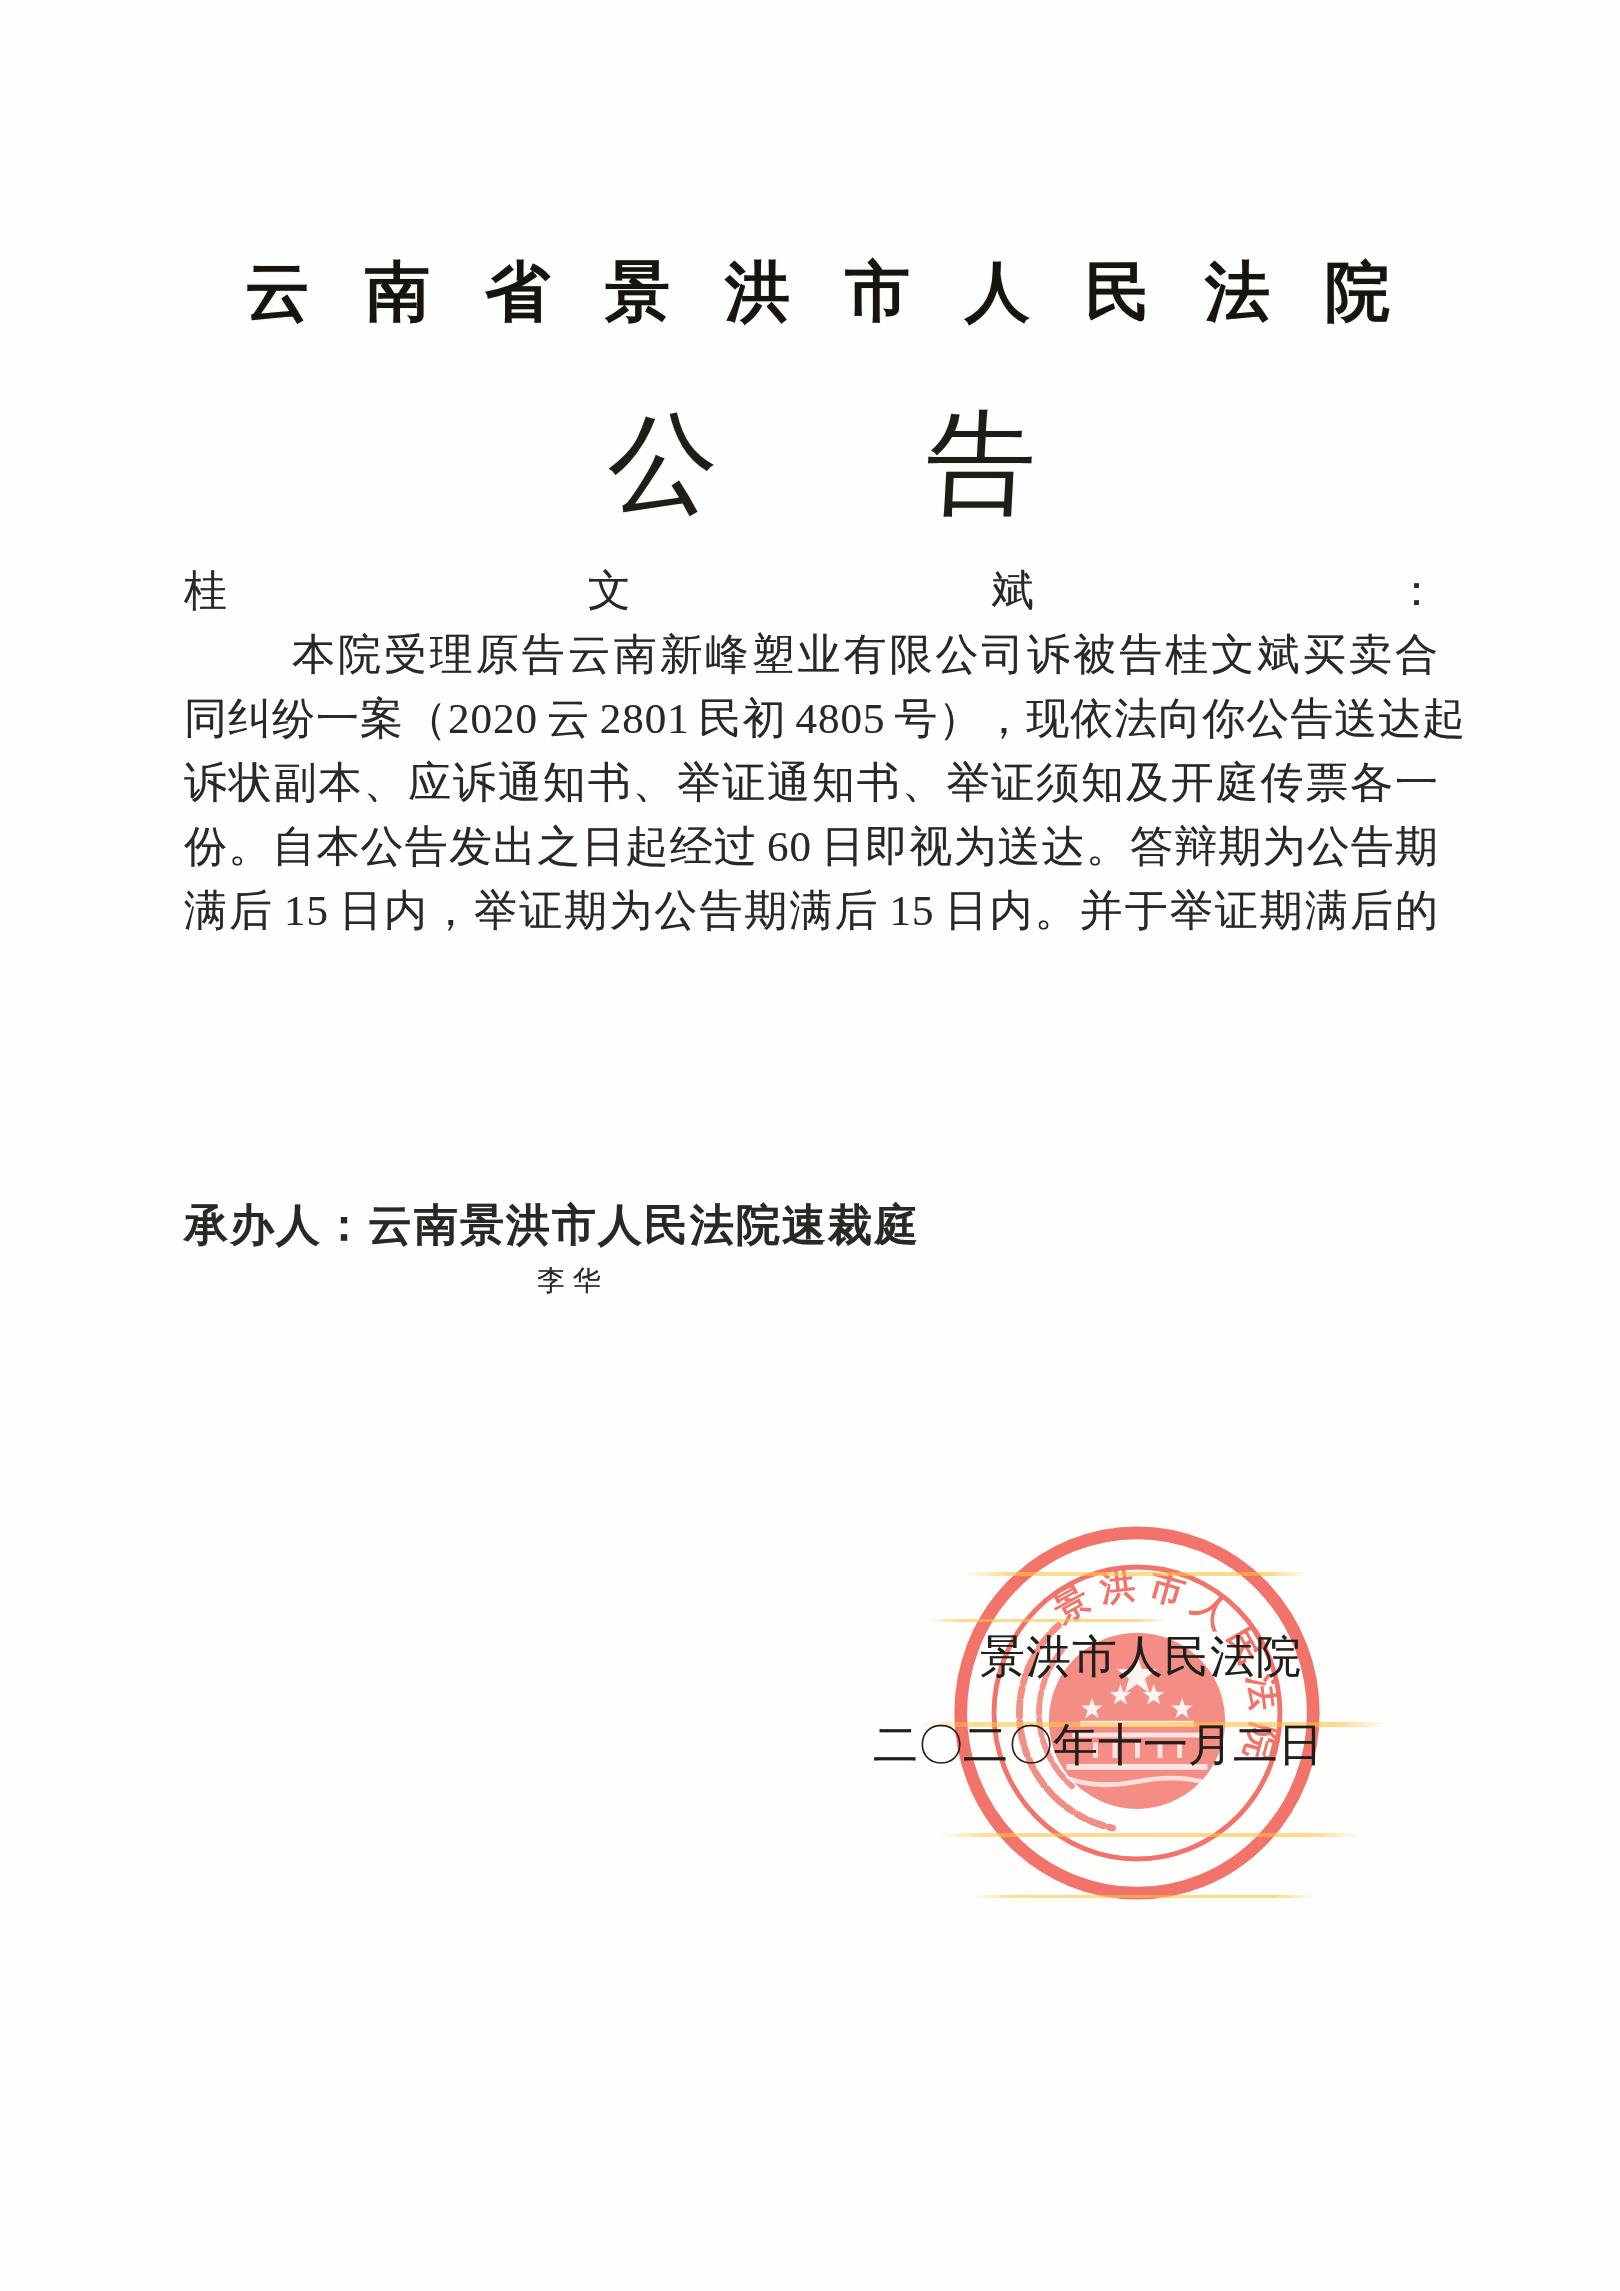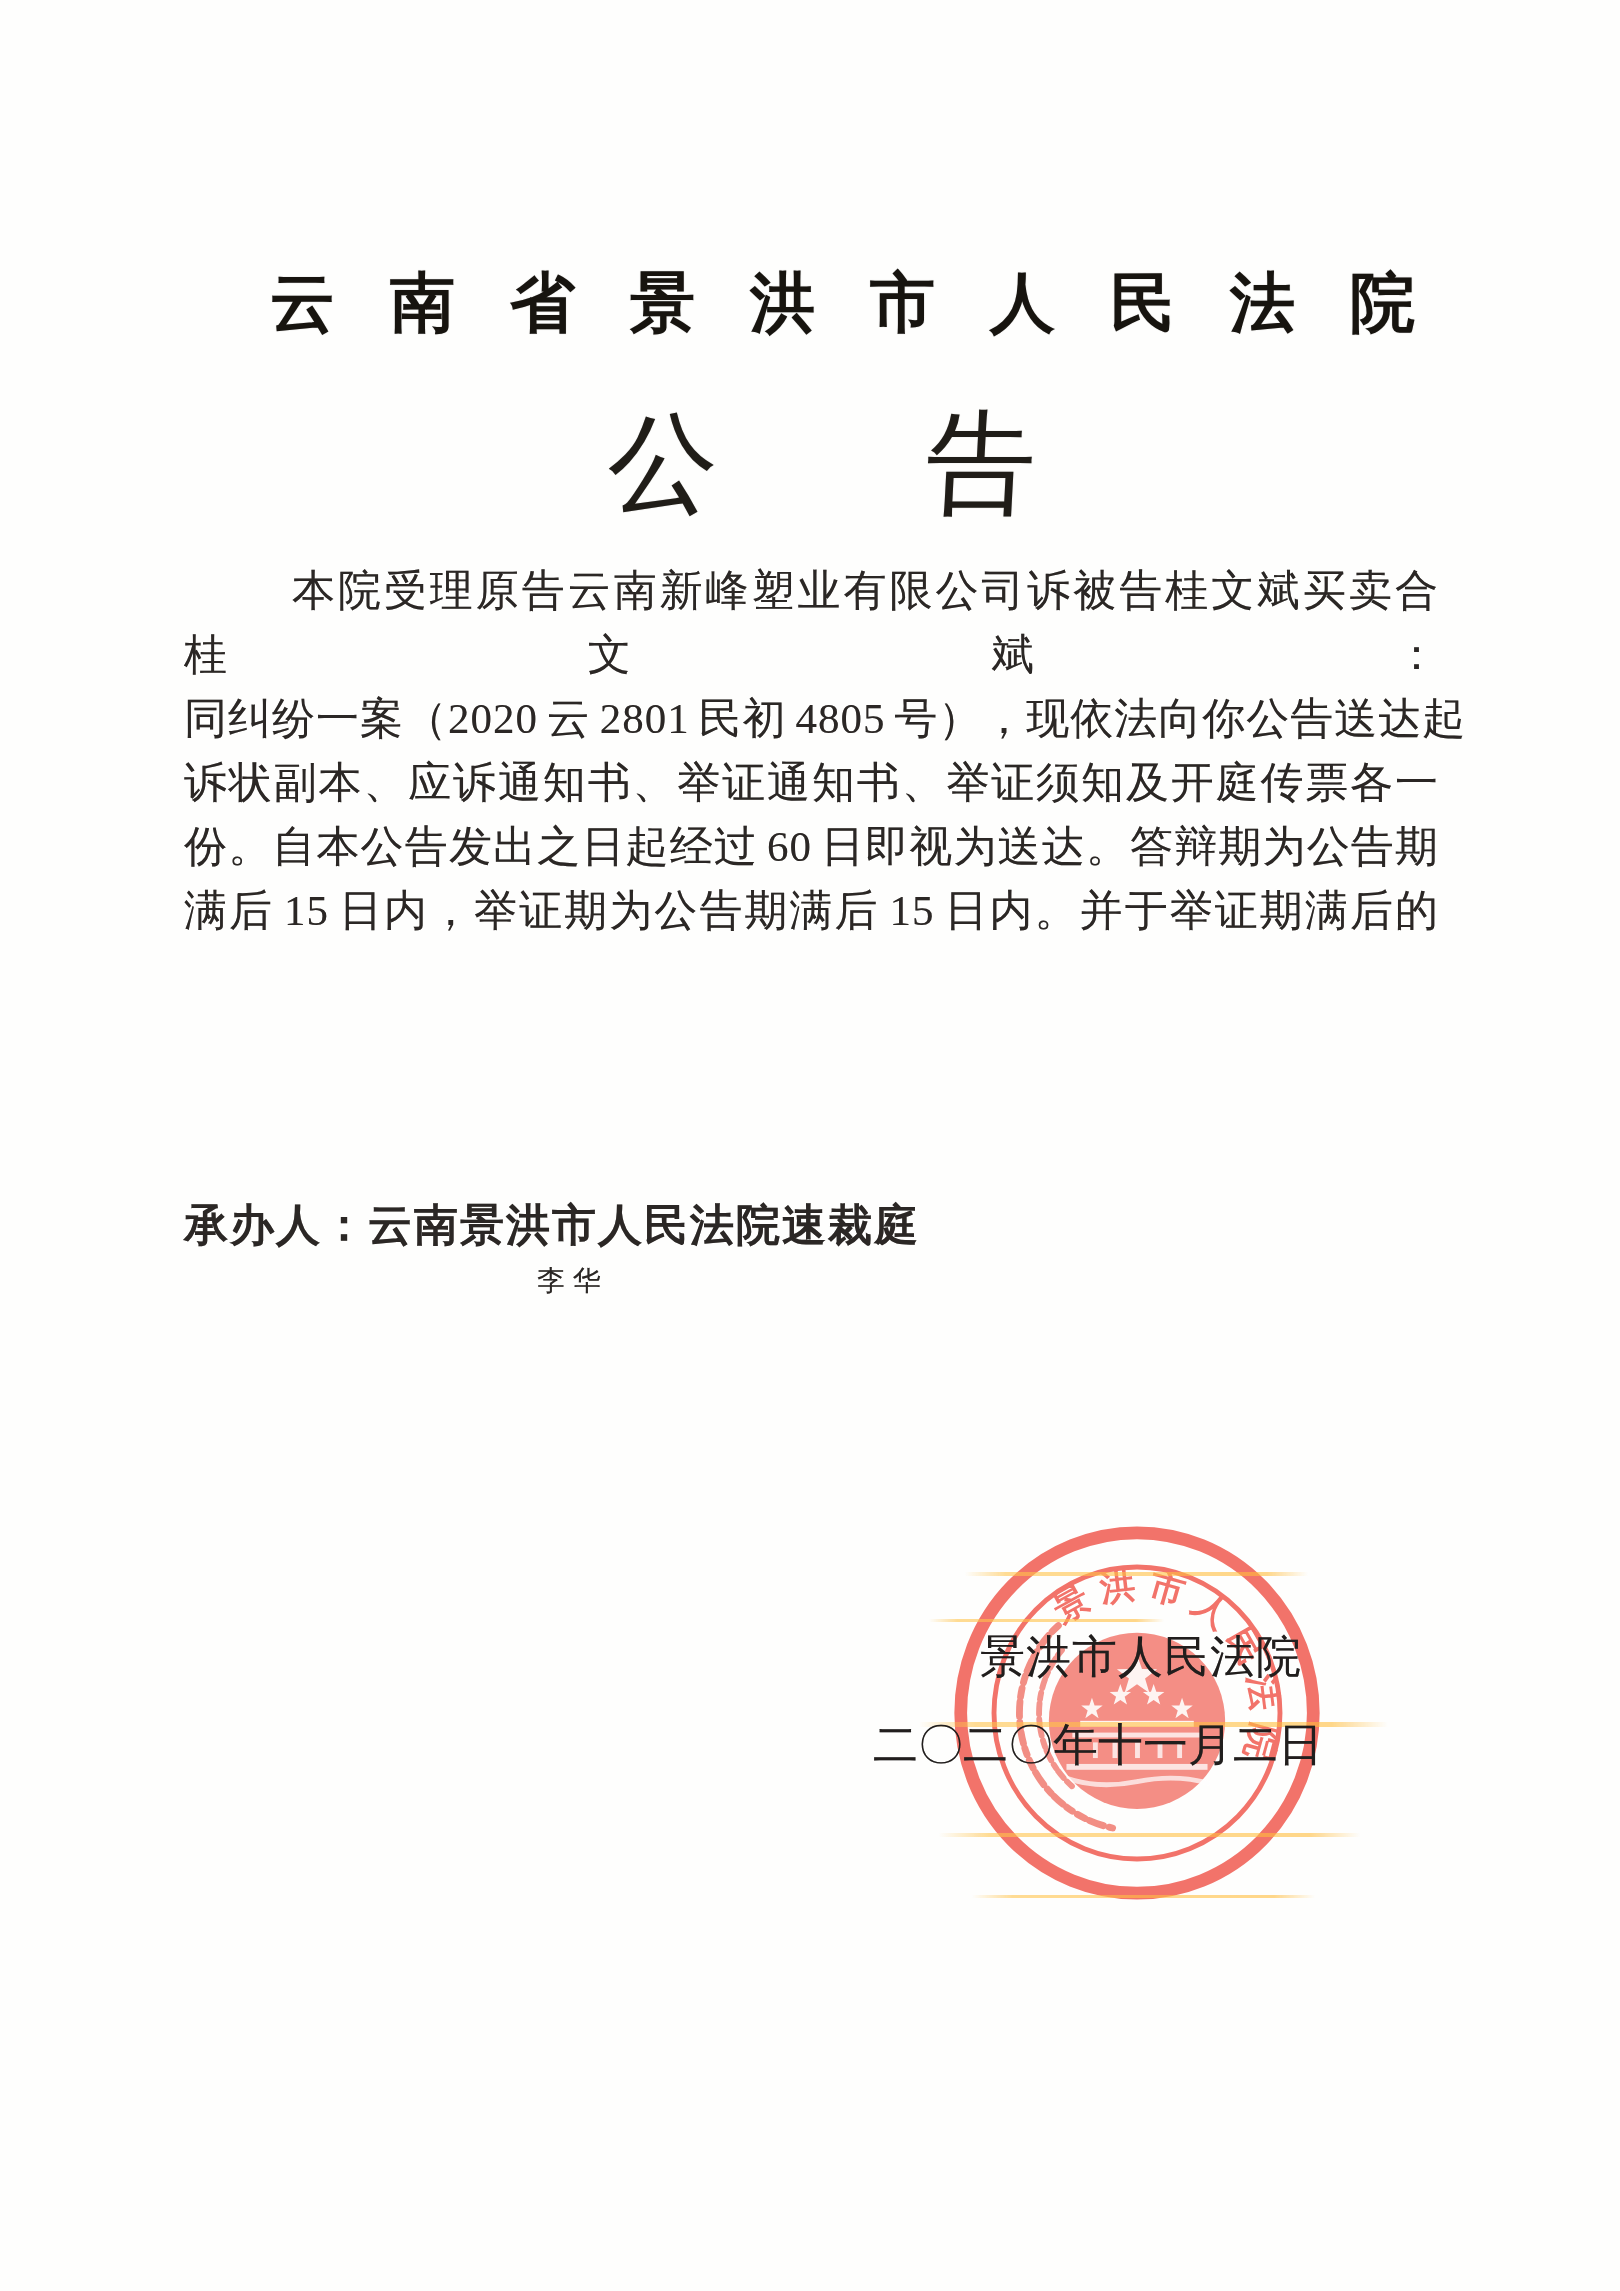--- a/index.html
+++ b/index.html
@@ -6,25 +6,24 @@
   .page{
     position:relative;
     width:1620px;height:2292px;
     margin:0 auto;
     background:#fefefd;
     overflow:hidden;
     font-family:"Liberation Serif","DejaVu Serif",serif;
     color:#2b2725;
   }
   .court-title{
-    position:absolute;left:245px;top:259px;
+    position:absolute;left:245px;top:248px;
     font-size:65px;font-weight:700;color:#17140f;
     letter-spacing:55px;white-space:nowrap;
     text-shadow:0 0 1px rgba(20,18,14,.35);
-    margin-left:25px;
   }
   .notice-title{
     position:absolute;left:608px;top:390px;
     font-size:110px;font-weight:400;color:#201d18;
     letter-spacing:208px;white-space:nowrap;
     transform:skewX(-3deg);
     text-shadow:0 0 1px rgba(30,26,20,.3);
   }
   .body-block{
     position:absolute;left:184px;top:559px;width:1255px;
@@ -80,22 +79,22 @@
 </head>
 <body>
 
 <div class="page">
 
   <div class="court-title">云南省景洪市人民法院</div>
 
   <div class="notice-title">公告</div>
 
   <div class="body-block">
+    <div class="body-line salutation">桂文斌：</div>
     <div class="body-line first-line">本院受理原告云南新峰塑业有限公司诉被告桂文斌买卖合</div>
-    <div class="body-line salutation">桂文斌：</div>
     <div class="body-line">同纠纷一案（2020 云 2801 民初 4805 号），现依法向你公告送达起</div>
     <div class="body-line">诉状副本、应诉通知书、举证通知书、举证须知及开庭传票各一</div>
     <div class="body-line">份。自本公告发出之日起经过 60 日即视为送达。答辩期为公告期</div>
     <div class="body-line">满后 15 日内，举证期为公告期满后 15 日内。并于举证期满后的</div>
   </div>
 
   <div class="undertaker-line">承办人：云南景洪市人民法院速裁庭</div>
   <div class="undertaker-name">李华</div>
 
   <div class="seal-wrap">

